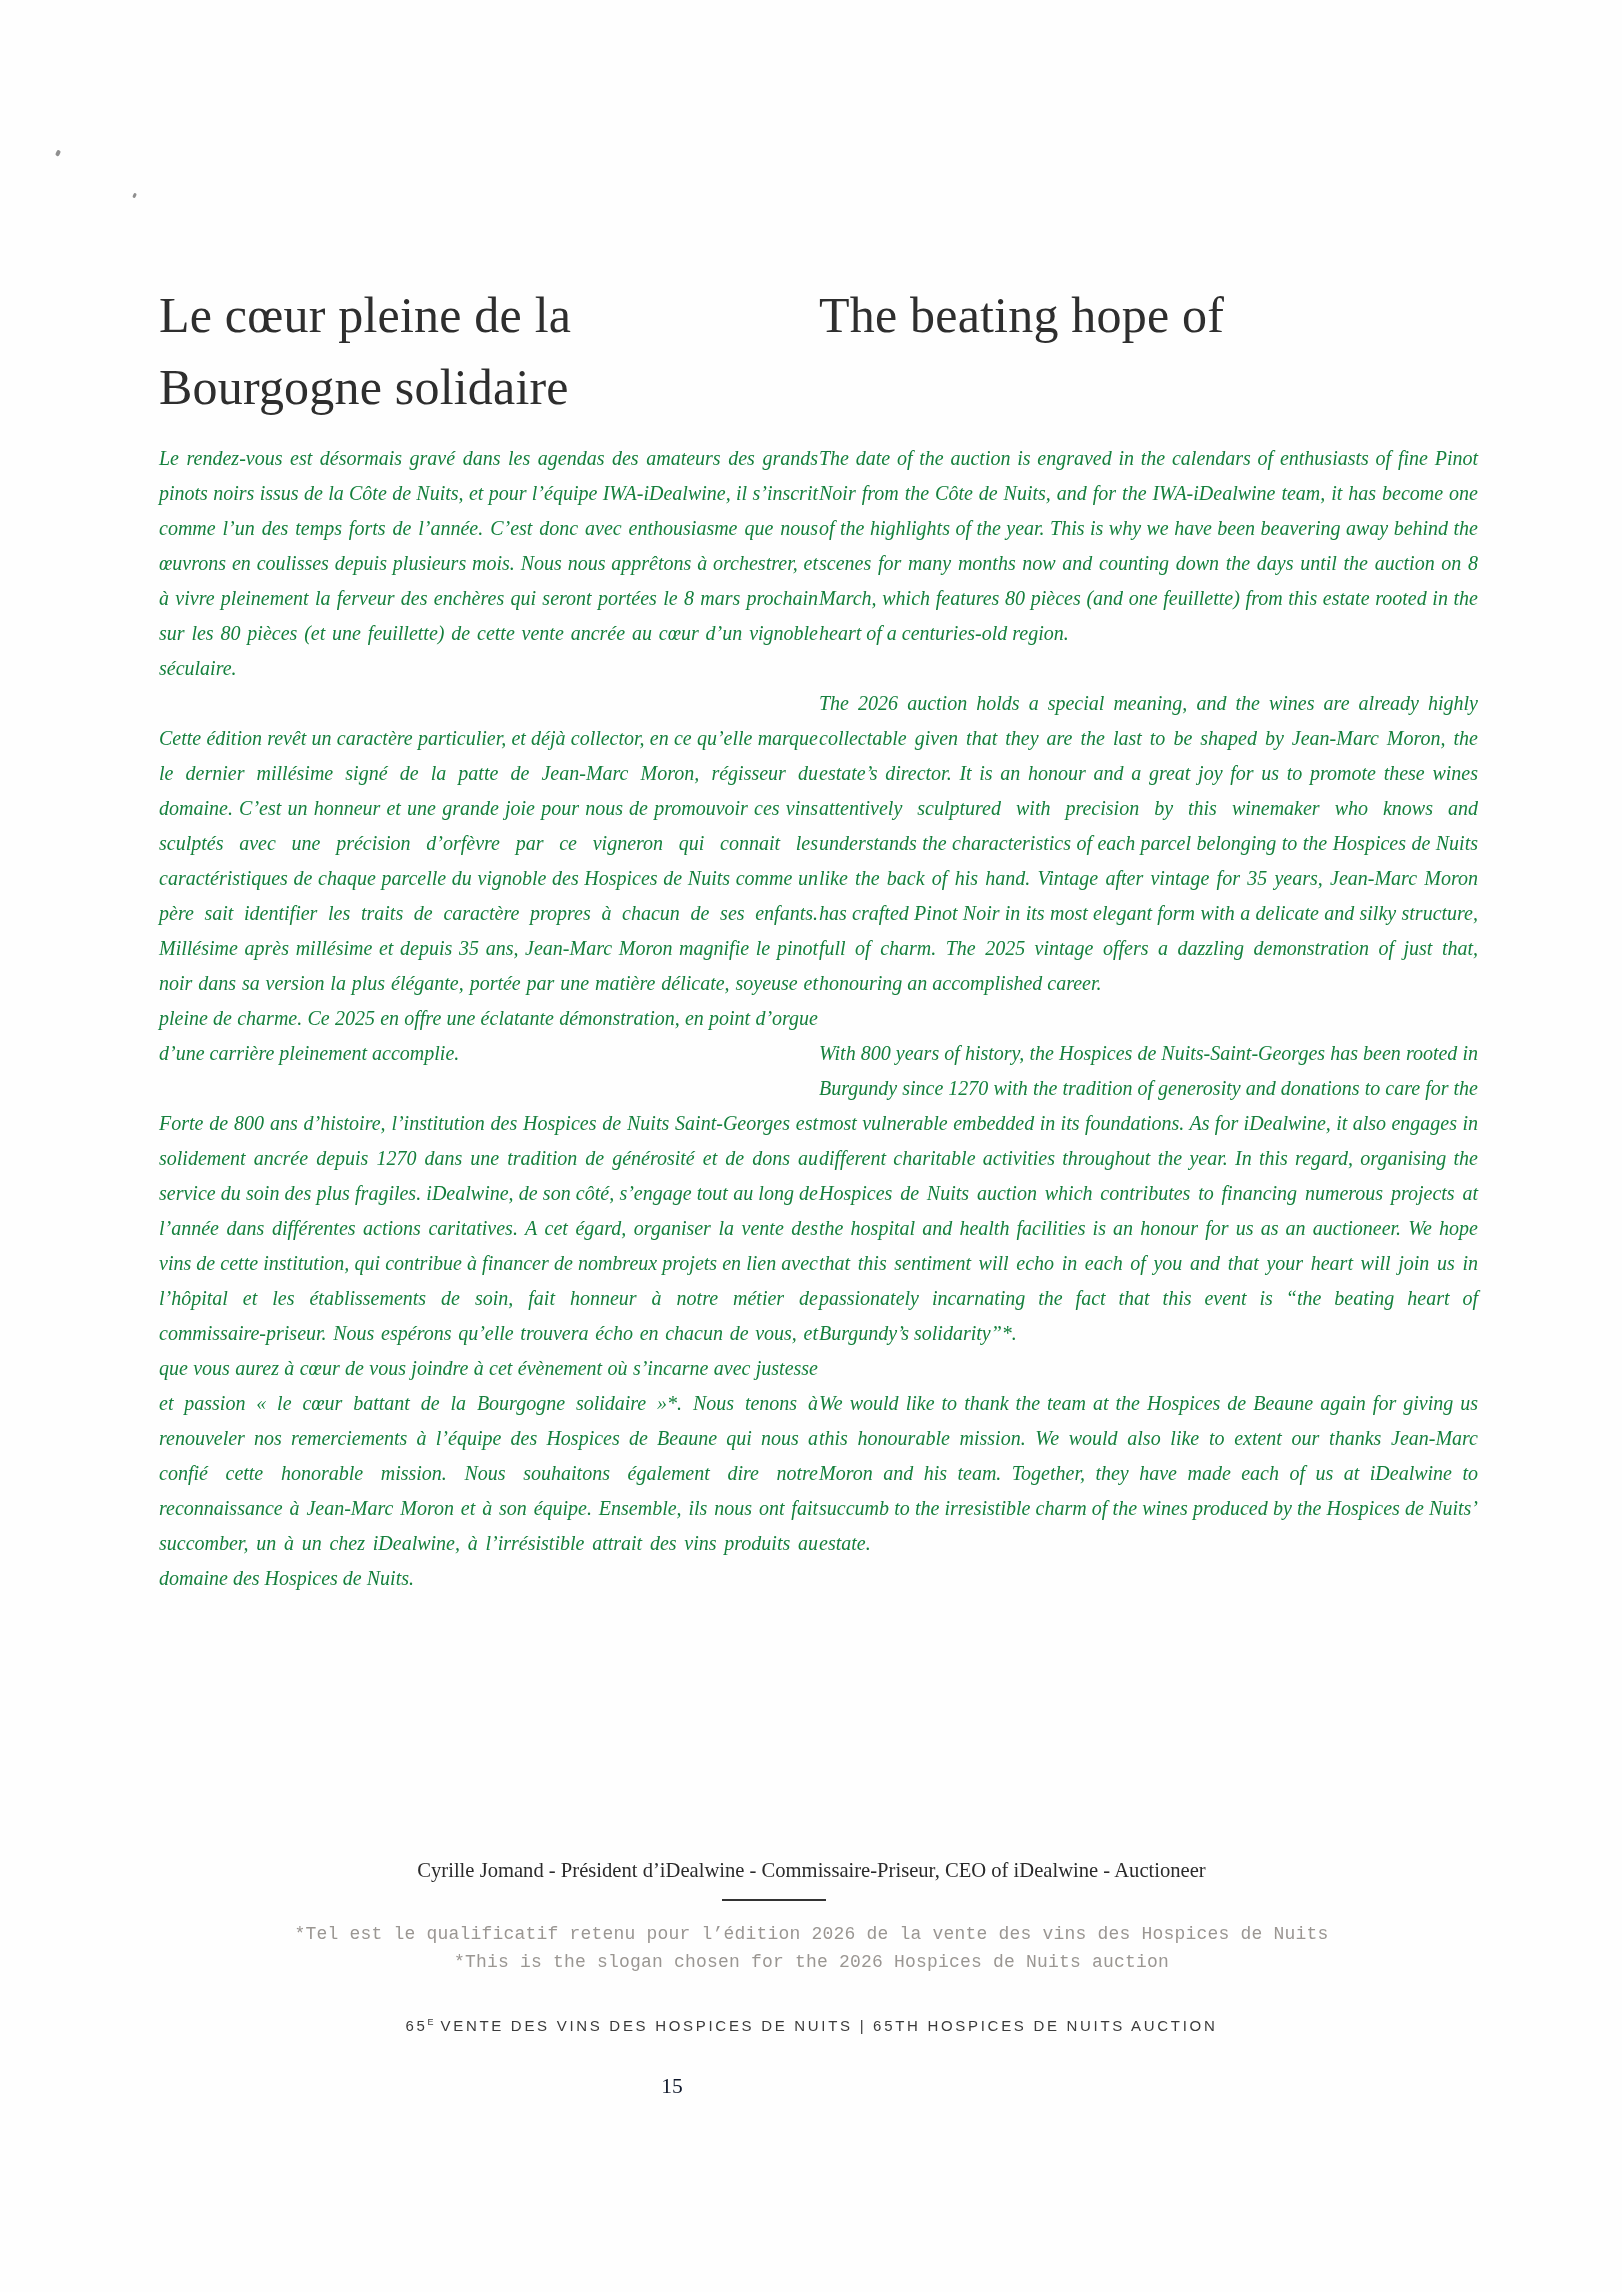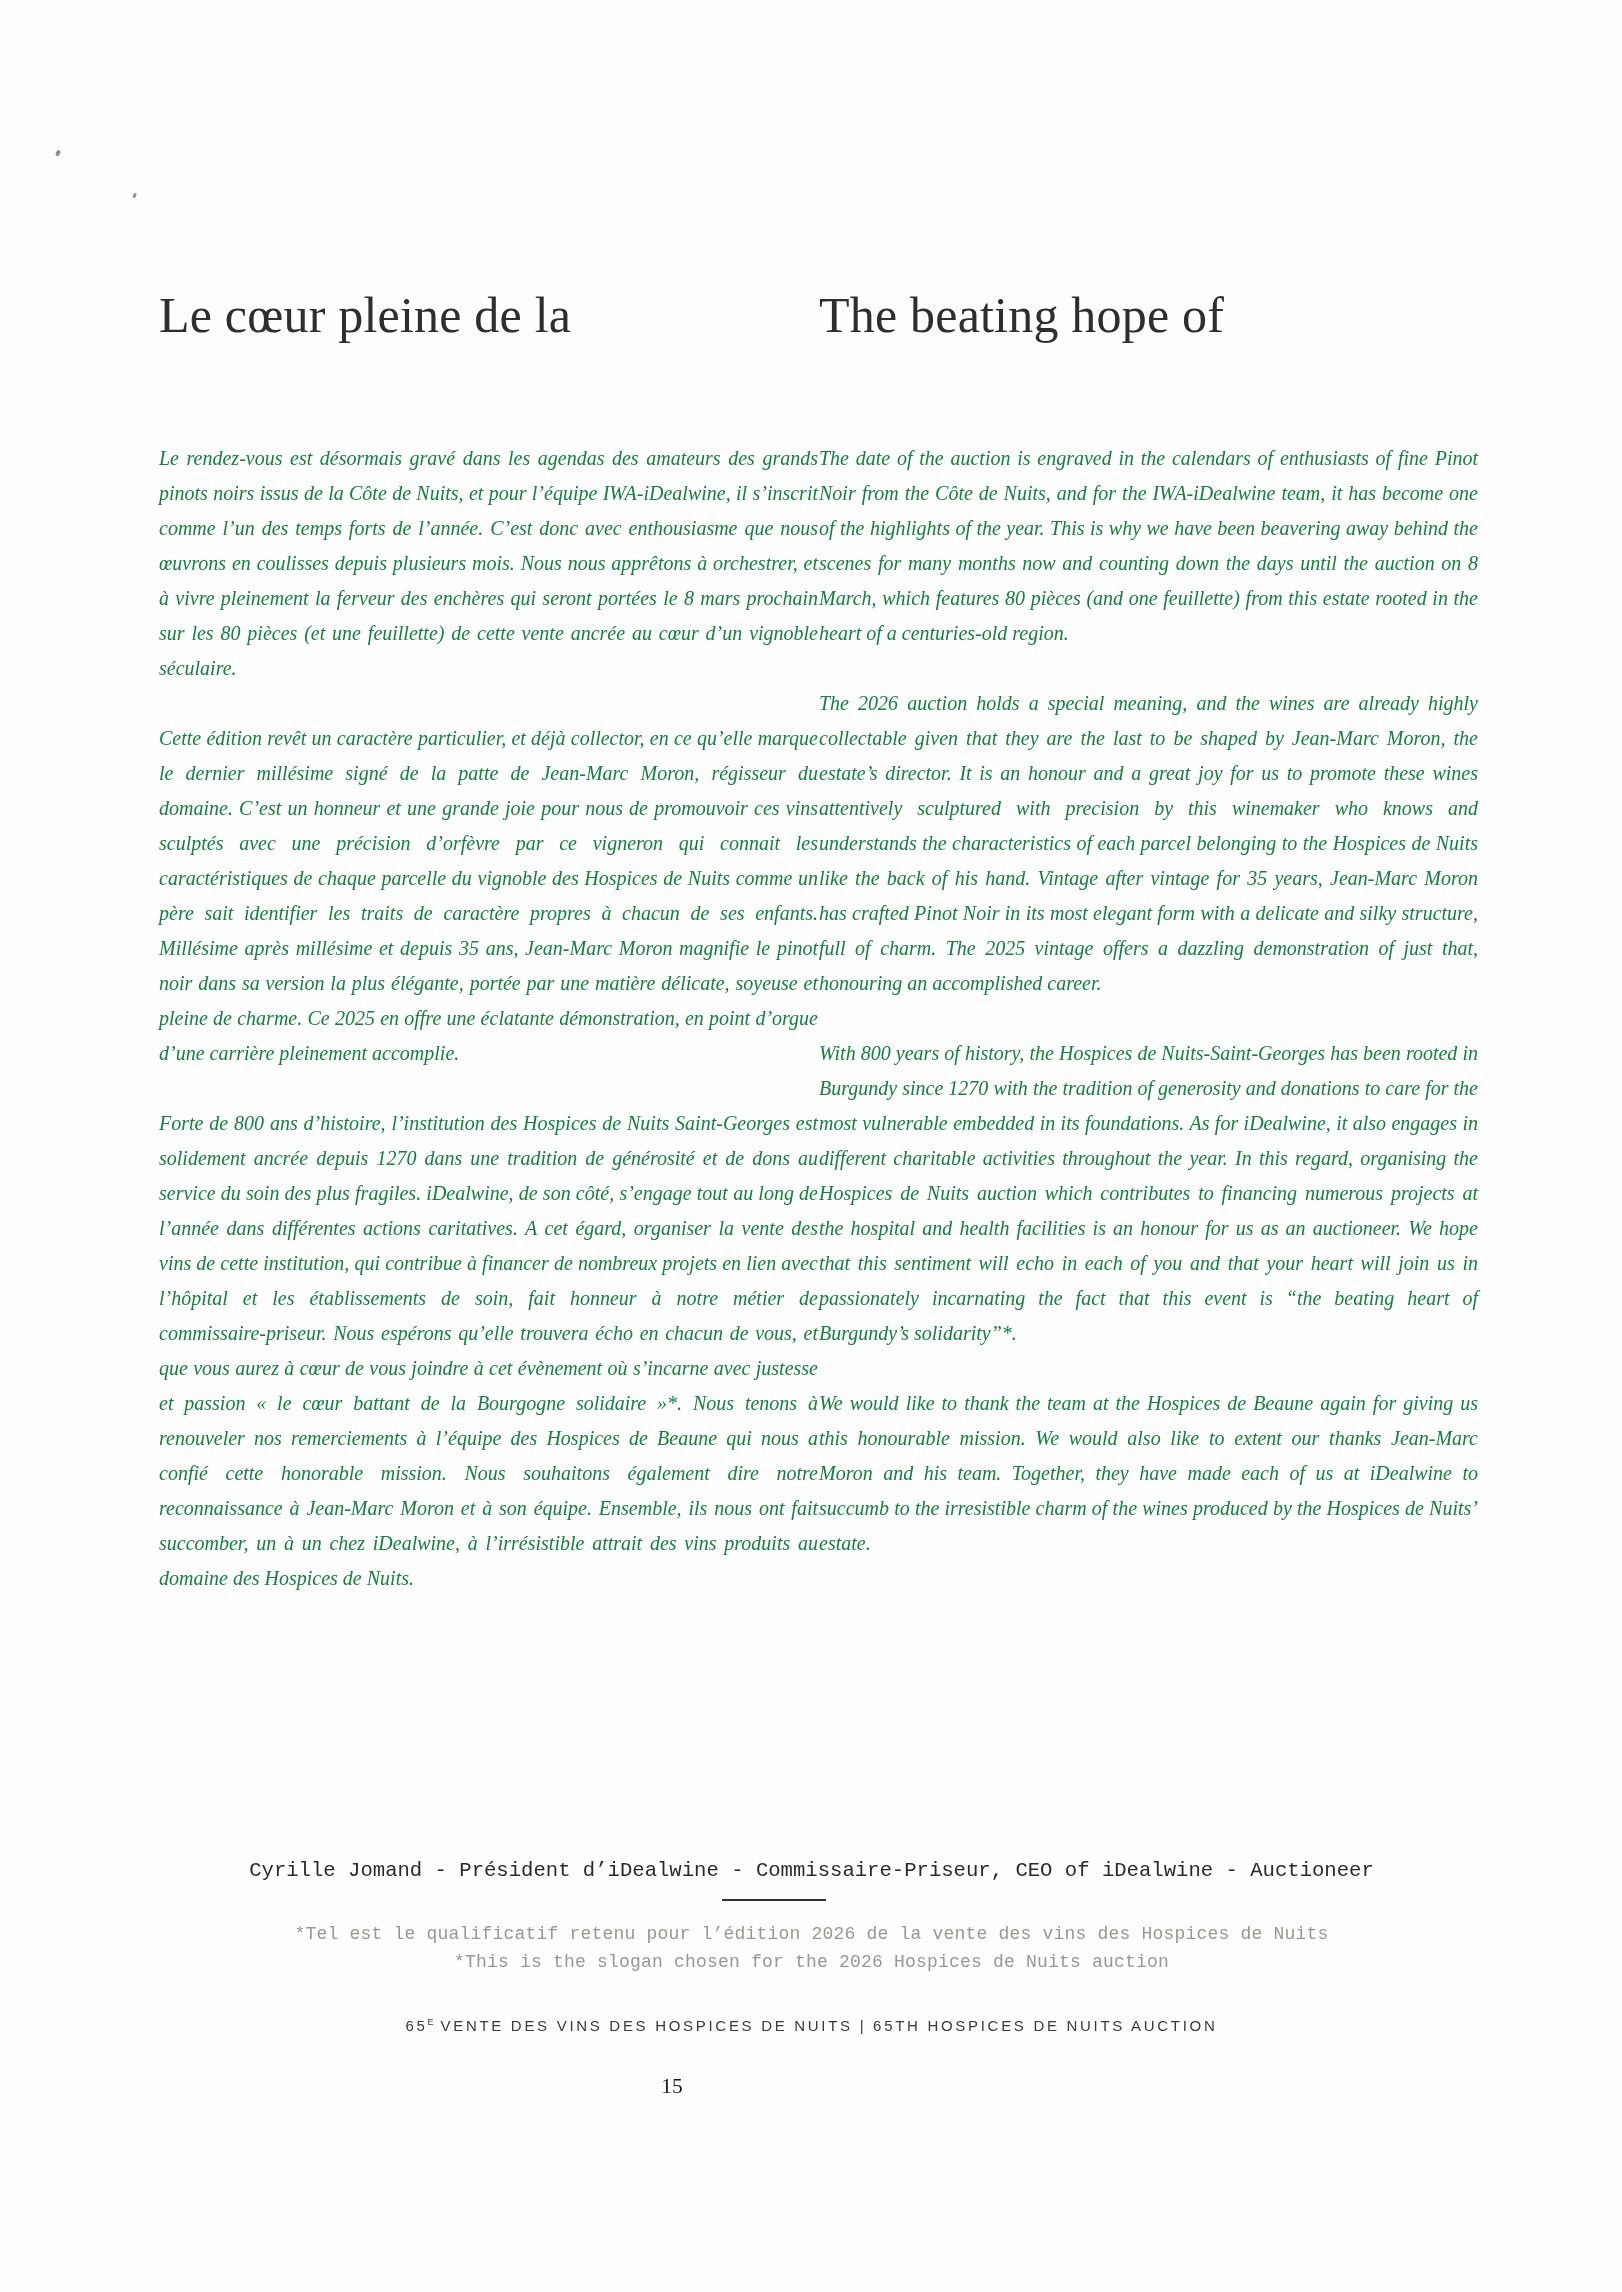--- a/index.html
+++ b/index.html
@@ -5,40 +5,41 @@
     html, body { margin: 0; padding: 0; background: #ffffff; }
     body { width: 1623px; height: 2293px; position: relative; overflow: hidden; color: #2b2b2b; }
     .page { position: absolute; left: 0; top: 0; width: 1623px; height: 2293px; background: #fefefe; }
     .speck { position: absolute; width: 3.6px; height: 6.3px; background: #6a6a6a; border-radius: 1.8px; transform: rotate(25deg); opacity: .75; }
     .col { position: absolute; width: 659px; font-family: "Liberation Serif", "DejaVu Serif", serif; }
     .col.fr { left: 159px; }
     .col.en { left: 819px; }
     .title { position: absolute; top: 279px; margin: 0; font-weight: normal; font-size: 50px; line-height: 72px; color: #2e2e2e; letter-spacing: 0.2px; }
     .body { position: absolute; top: 441px; font-size: 20px; line-height: 35px; color: #15803d; text-align: justify; hyphens: none; font-style: italic; }
     .body p { margin: 0 0 35px 0; }
-    .signature { position: absolute; top: 1859px; left: 0; width: 1623px; text-align: center; font-family: Liberation Mono, monospace; font-size: 20.6px; color: #2a2a2a; }
+    .signature { position: absolute; top: 1859px; left: 0; width: 1623px; text-align: center; font-family: Liberation Serif, serif; font-size: 20.6px; color: #2a2a2a; }
     .rule { position: absolute; top: 1899px; left: 722px; width: 104px; height: 1.8px; background: #333333; }
     .footnote { position: absolute; left: 0; width: 1623px; text-align: center; font-family: Liberation Mono, monospace; font-size: 18px; color: #9a9692; letter-spacing: 0.2px; }
     .fn1 { top: 1924px; }
     .fn2 { top: 1952px; }
     .running-footer { position: absolute; top: 2017px; left: 0; width: 1623px; text-align: center; font-family: "Liberation Sans", "DejaVu Sans", sans-serif; font-size: 15px; letter-spacing: 2.7px; color: #3a3a3a; }
     .running-footer sup { font-size: 9px; letter-spacing: 0; }
     .page-number { position: absolute; top: 2074px; left: 0; width: 1344px; text-align: center; font-family: Liberation Serif, serif; font-size: 21.5px; color: #0f172a; }
   </style>
 </head>
 <body>
 
 <div class="page">
 
   <span class="speck" style="left:56px; top:150px;"></span>
   <span class="speck" style="left:133px; top:193px; width:2.7px; height:5.4px;"></span>
 
   <section class="col fr">
     <h1 class="title">
       <span>Le cœur pleine de la</span><br>
+      <span>Bourgogne solidaire</span>
     </h1>
     <div class="body" style="width:659px;">
       <p>Le rendez-vous est désormais gravé dans les agendas des amateurs des grands pinots noirs issus de la Côte de Nuits, et pour l’équipe IWA-iDealwine, il s’inscrit comme l’un des temps forts de l’année. C’est donc avec enthousiasme que nous œuvrons en coulisses depuis plusieurs mois. Nous nous apprêtons à orchestrer, et à vivre pleinement la ferveur des enchères qui seront portées le 8 mars prochain sur les 80 pièces (et une feuillette) de cette vente ancrée au cœur d’un vignoble séculaire.</p>
       <p>Cette édition revêt un caractère particulier, et déjà collector, en ce qu’elle marque le dernier millésime signé de la patte de Jean-Marc Moron, régisseur du domaine. C’est un honneur et une grande joie pour nous de promouvoir ces vins sculptés avec une précision d’orfèvre par ce vigneron qui connait les caractéristiques de chaque parcelle du vignoble des Hospices de Nuits comme un père sait identifier les traits de caractère propres à chacun de ses enfants. Millésime après millésime et depuis 35 ans, Jean-Marc Moron magnifie le pinot noir dans sa version la plus élégante, portée par une matière délicate, soyeuse et pleine de charme. Ce 2025 en offre une éclatante démonstration, en point d’orgue d’une carrière pleinement accomplie.</p>
       <p>Forte de 800 ans d’histoire, l’institution des Hospices de Nuits Saint-Georges est solidement ancrée depuis 1270 dans une tradition de générosité et de dons au service du soin des plus fragiles. iDealwine, de son côté, s’engage tout au long de l’année dans différentes actions caritatives. A cet égard, organiser la vente des vins de cette institution, qui contribue à financer de nombreux projets en lien avec l’hôpital et les établissements de soin, fait honneur à notre métier de commissaire-priseur. Nous espérons qu’elle trouvera écho en chacun de vous, et que vous aurez à cœur de vous joindre à cet évènement où s’incarne avec justesse et passion « le cœur battant de la Bourgogne solidaire »*. Nous tenons à renouveler nos remerciements à l’équipe des Hospices de Beaune qui nous a confié cette honorable mission. Nous souhaitons également dire notre reconnaissance à Jean-Marc Moron et à son équipe. Ensemble, ils nous ont fait succomber, un à un chez iDealwine, à l’irrésistible attrait des vins produits au domaine des Hospices de Nuits.</p>
     </div>
   </section>
 
   <section class="col en">
     <h1 class="title">

